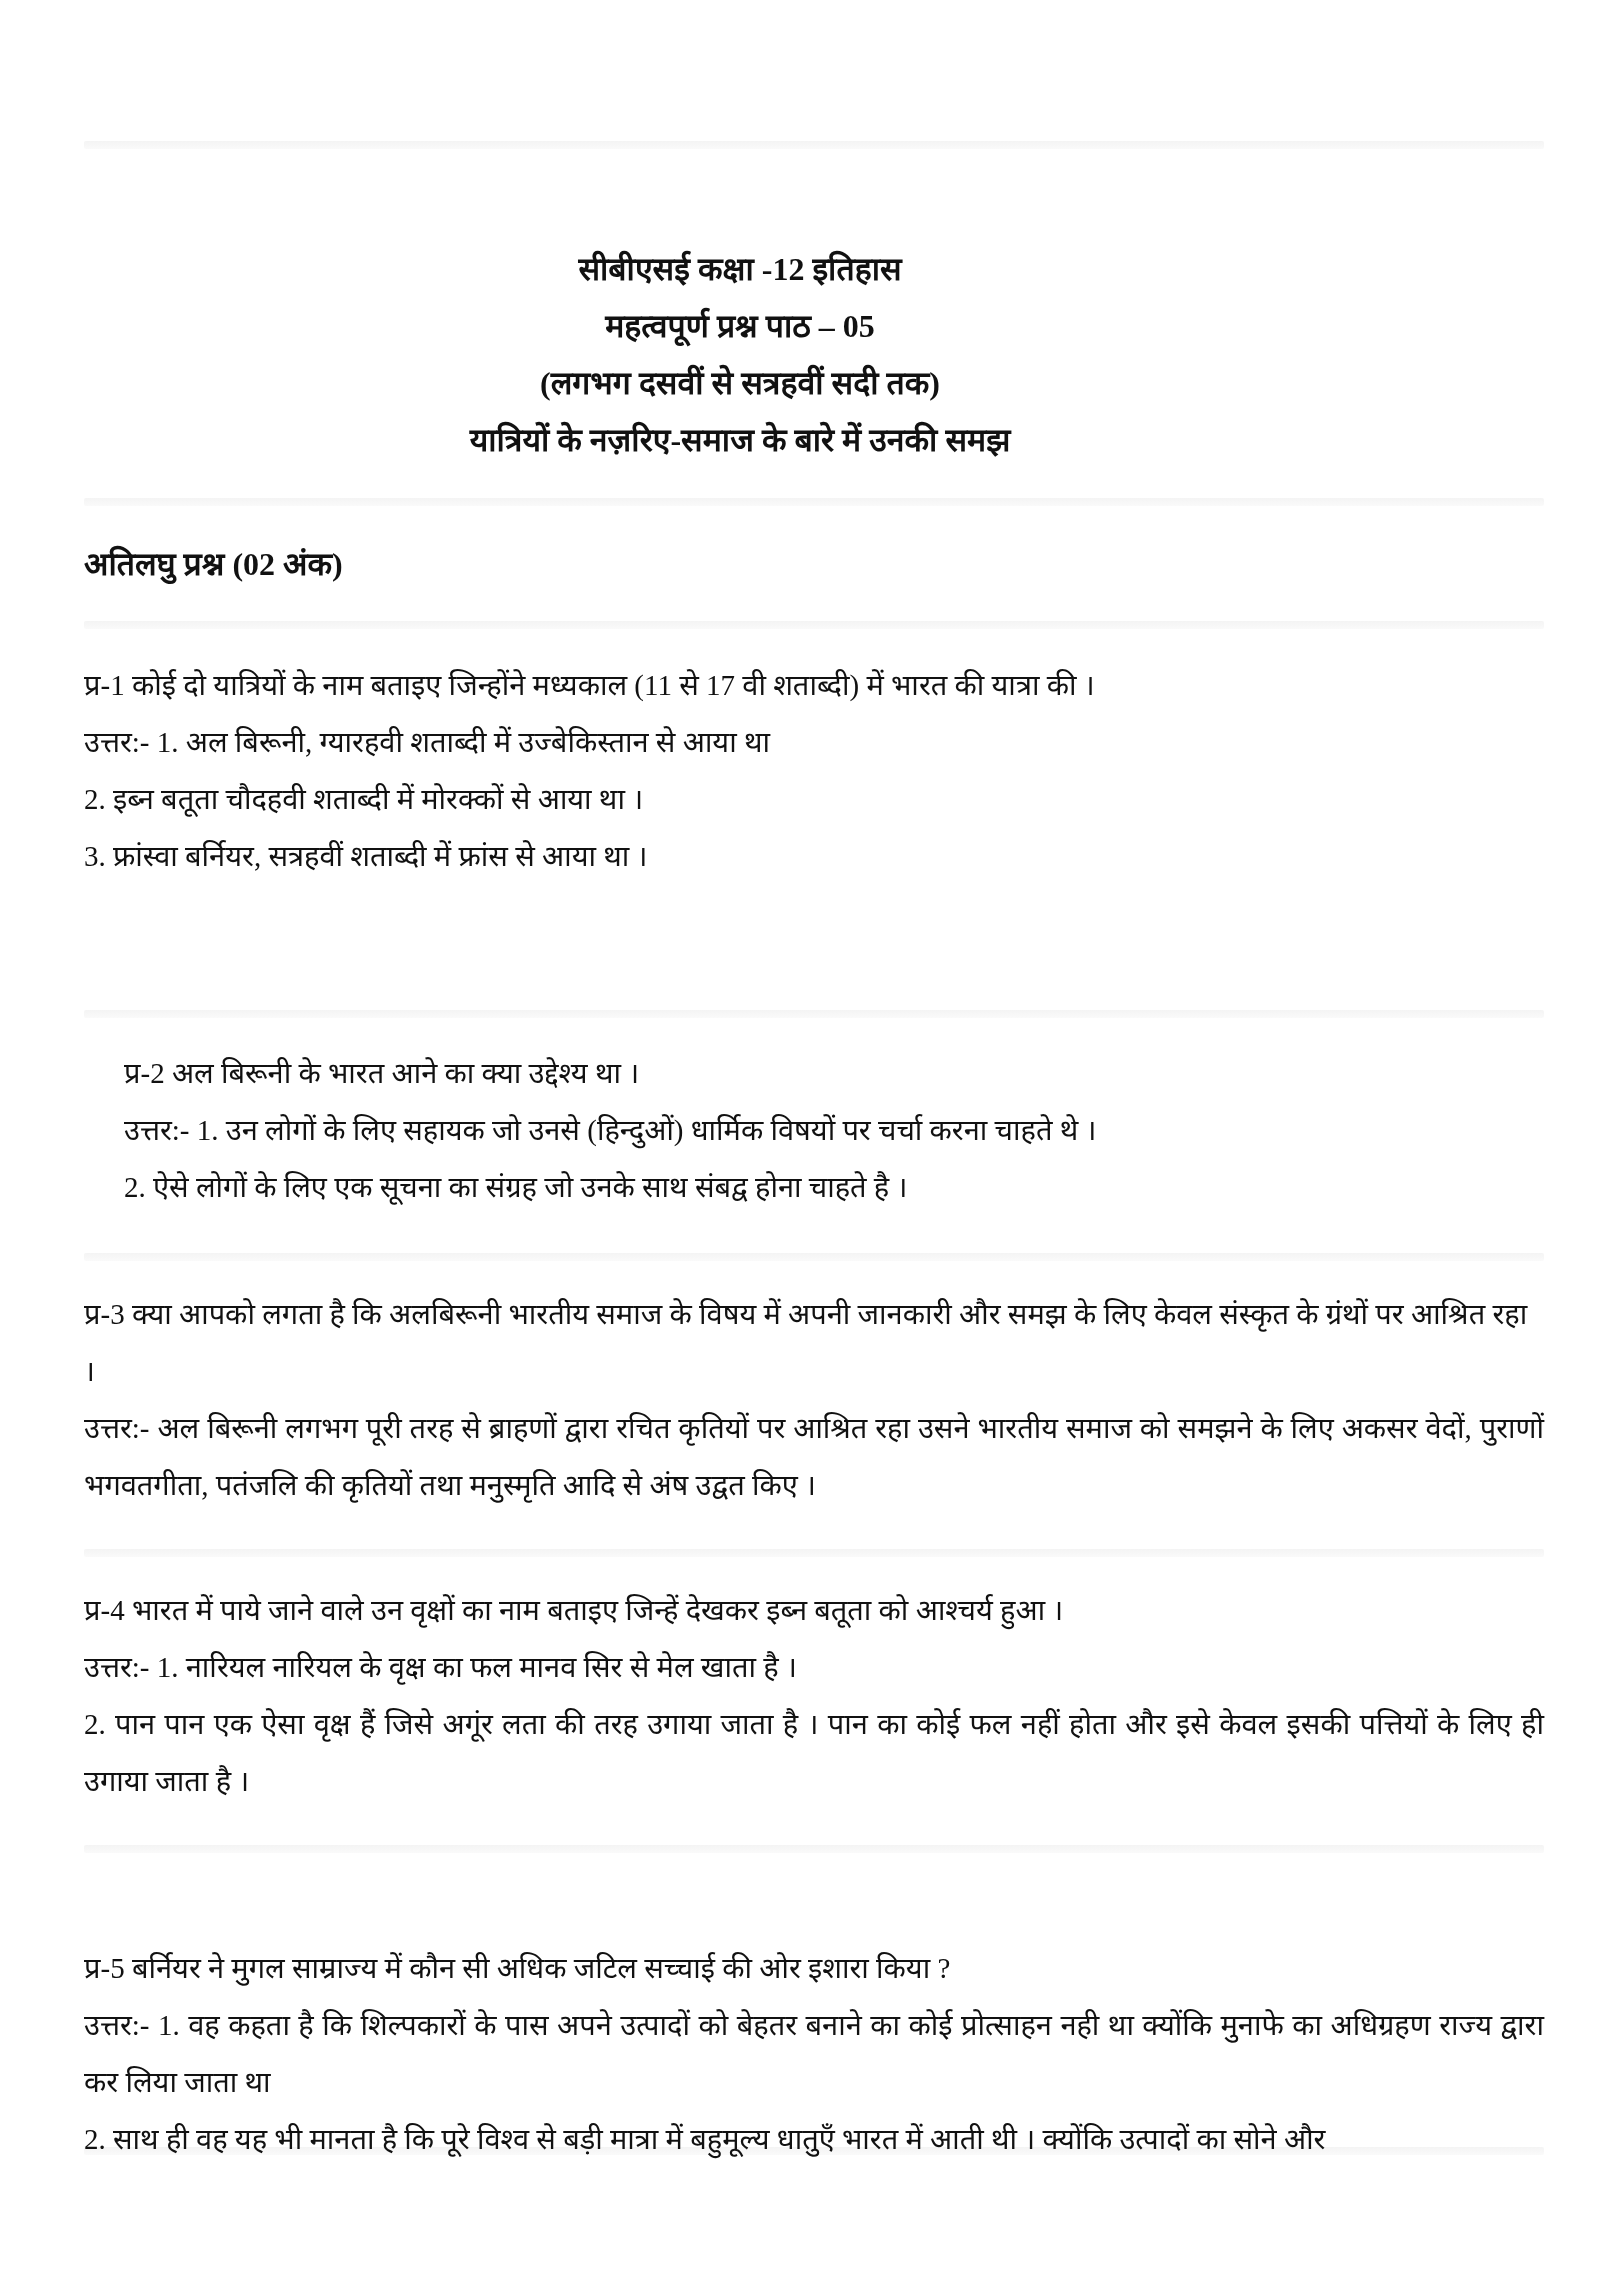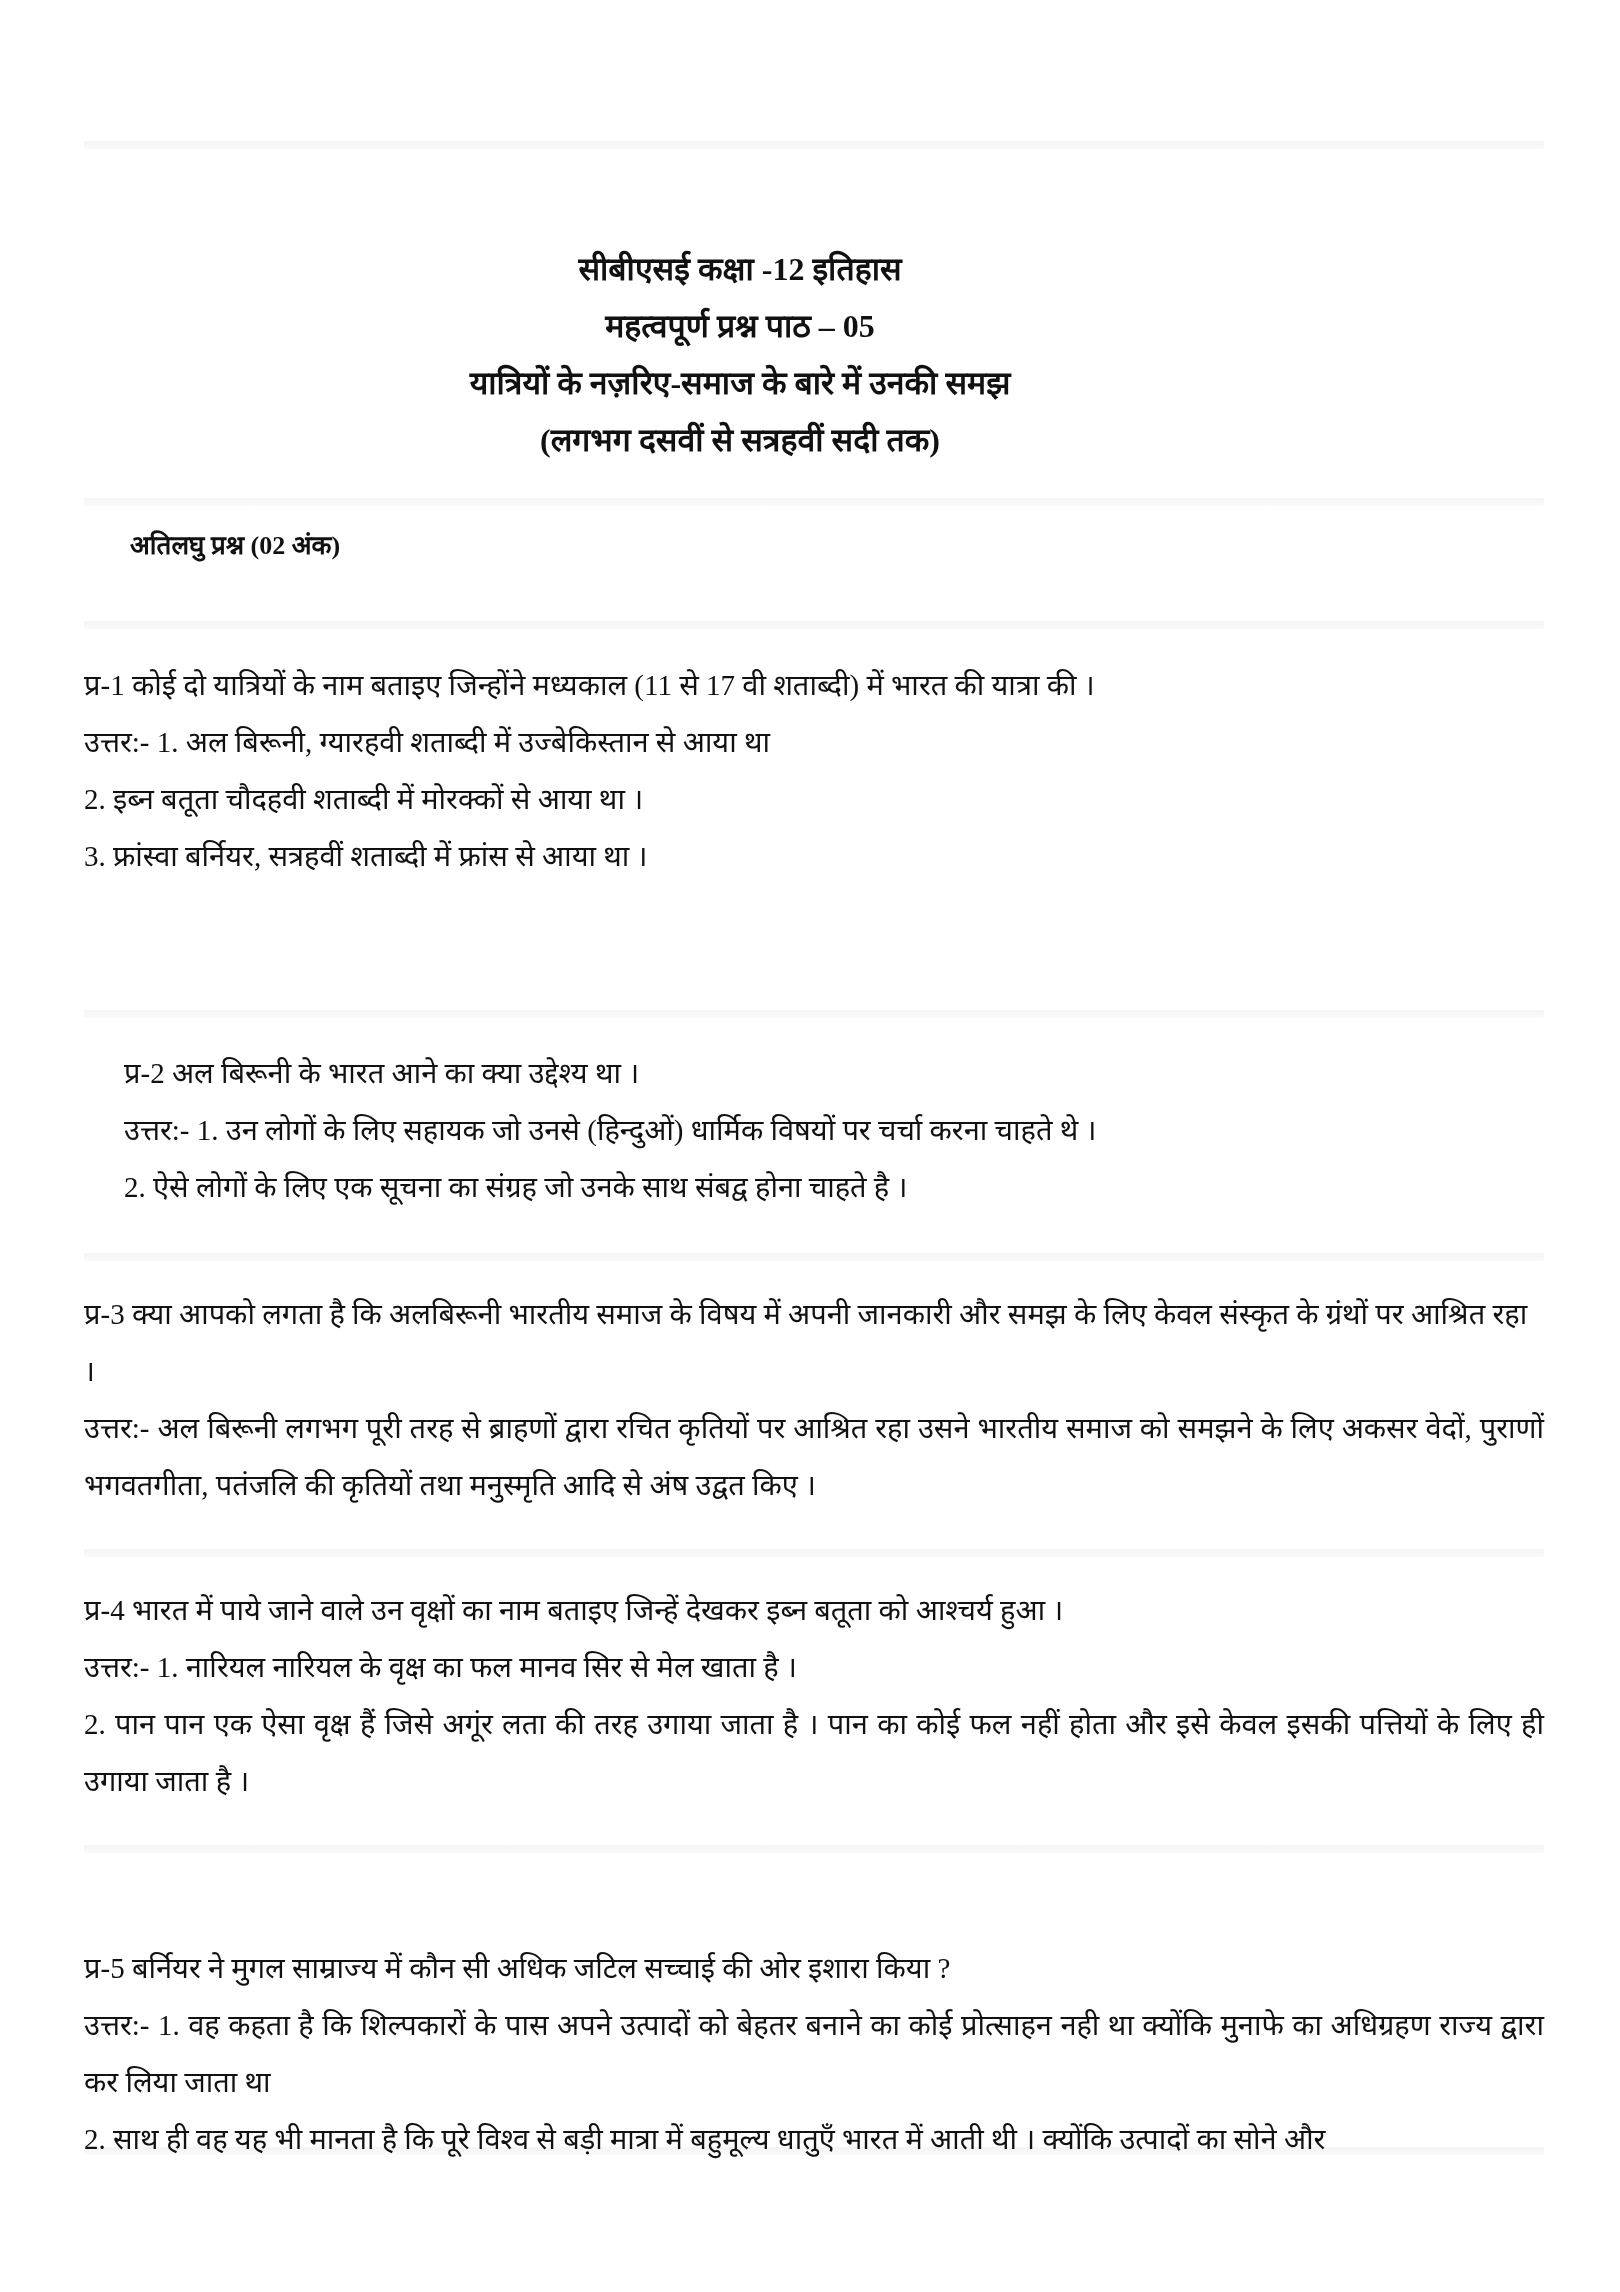--- a/index.html
+++ b/index.html
@@ -32,24 +32,23 @@
       font-weight: bold;
       font-size: 32px;
       line-height: 57px;
     }
     .title-line {
       display: block;
     }
     .section-heading {
       position: absolute;
       left: 84px;
-      top: 526px;
+      top: 541px;
       font-weight: bold;
-      font-size: 26px;
-      margin-left: 46px;
+      font-size: 32px;
     }
     .qa {
       position: absolute;
       left: 84px;
       width: 1460px;
       font-size: 29px;
       line-height: 57px;
     }
     .question {
       font-weight: normal;
@@ -71,22 +70,22 @@
 <div class="sep" style="top:621px;"></div>
 <div class="sep" style="top:1010px;"></div>
 <div class="sep" style="top:1253px;"></div>
 <div class="sep" style="top:1549px;"></div>
 <div class="sep" style="top:1845px;"></div>
 <div class="sep" style="top:2147px;"></div>
 
 <div class="title-block">
   <span class="title-line">सीबीएसई कक्षा -12 इतिहास</span>
   <span class="title-line">महत्वपूर्ण प्रश्न पाठ – 05</span>
+  <span class="title-line">(लगभग दसवीं से सत्रहवीं सदी तक)</span>
   <span class="title-line">यात्रियों के नज़रिए-समाज के बारे में उनकी समझ</span>
-  <span class="title-line">(लगभग दसवीं से सत्रहवीं सदी तक)</span>
 </div>
 
 <div class="section-heading">अतिलघु प्रश्न (02 अंक)</div>
 
 <div class="qa" style="top:657px;">
   <span class="question">प्र-1 कोई दो यात्रियों के नाम बताइए जिन्होंने मध्यकाल (11 से 17 वी शताब्दी) में भारत की यात्रा की ।</span>
   <span class="answer-line"><span class="ans-label">उत्तर:-</span> <span>1. अल बिरूनी, ग्यारहवी शताब्दी में उज्बेकिस्तान से आया था</span></span>
   <span class="answer-line">2. इब्न बतूता चौदहवी शताब्दी में मोरक्कों से आया था ।</span>
   <span class="answer-line">3. फ्रांस्वा बर्नियर, सत्रहवीं शताब्दी में फ्रांस से आया था ।</span>
 </div>

